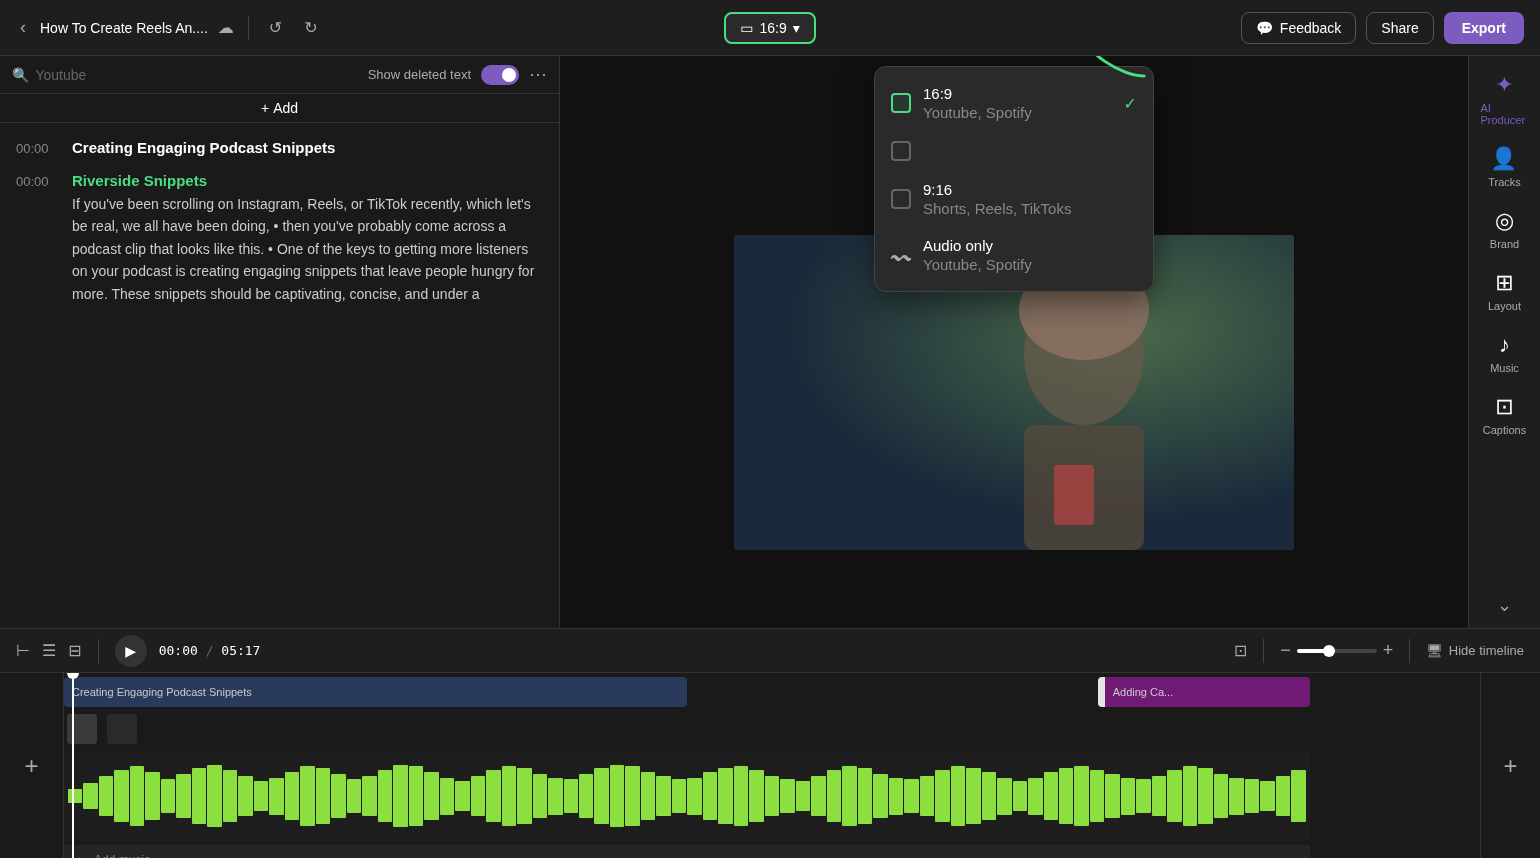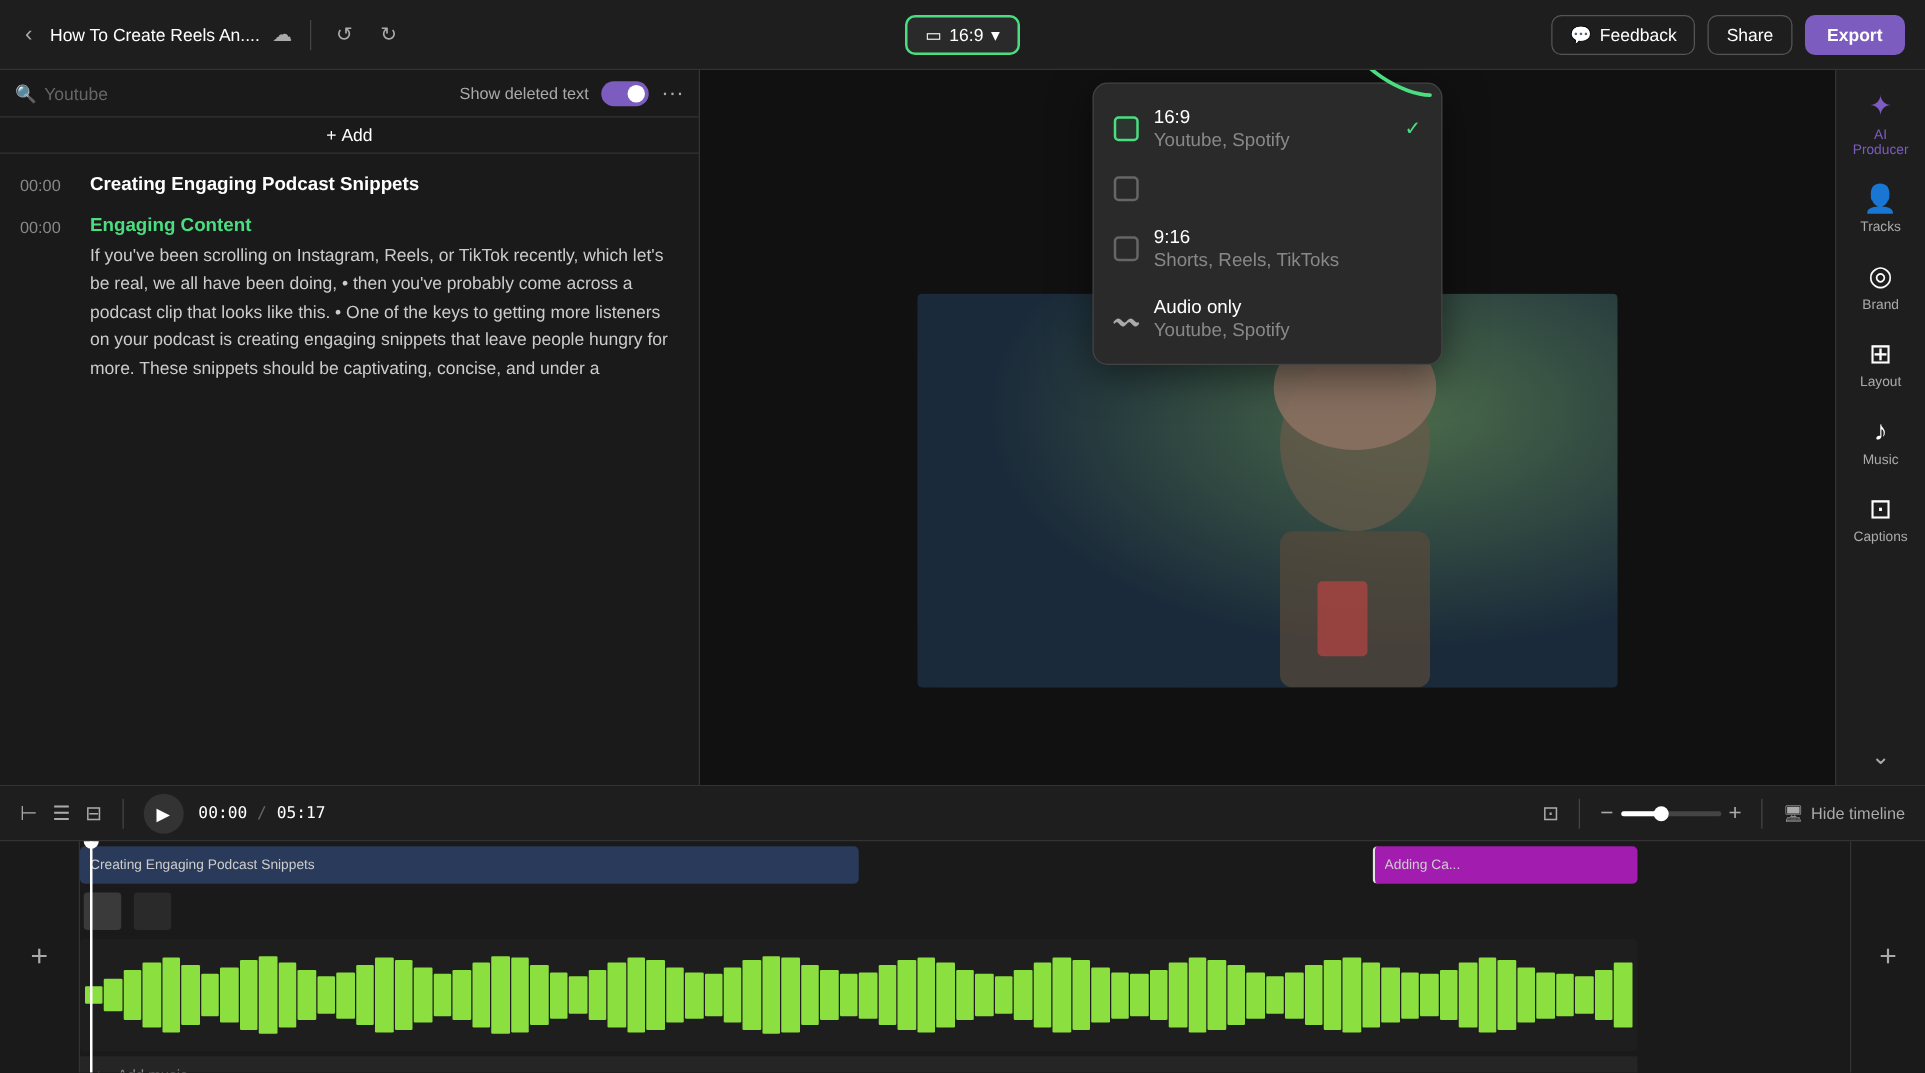--- a/index.html
+++ b/index.html
@@ -333,21 +333,21 @@
     }
     .sidebar-item.active {
       color: #7c5cbf;
     }
     .sidebar-icon {
       font-size: 22px;
     }
     .sidebar-label {
       font-size: 11px;
       color: #aaa;
-      text-align: center;
+      text-align: left;
     }
     .sidebar-item.active .sidebar-label {
       color: #7c5cbf;
     }
     .sidebar-chevron {
       margin-top: auto;
       margin-bottom: 12px;
       color: #aaa;
       cursor: pointer;
       font-size: 18px;
@@ -609,21 +609,21 @@
     <div class="transcript-area">
       <div class="transcript-entry">
         <span class="timestamp">00:00</span>
         <div>
           <div class="transcript-title">Creating Engaging Podcast Snippets</div>
         </div>
       </div>
       <div class="transcript-entry">
         <span class="timestamp">00:00</span>
         <div>
-          <div class="transcript-title-green">Engaging Content</div>
+          <div class="transcript-title-green">Riverside Snippets</div>
           <div class="transcript-body">If you've been scrolling on Instagram, Reels, or TikTok recently, which let's be real, we all have been doing, • then you've probably come across a podcast clip that looks like this. • One of the keys to getting more listeners on your podcast is creating engaging snippets that leave people hungry for more. These snippets should be captivating, concise, and under a</div>
         </div>
       </div>
     </div>
   </div>
 
   <div class="center-panel">
 
     <div class="dropdown-overlay" style="top:10px; left:50%; transform:translateX(-50%);">
       <div class="dropdown-menu">
@@ -754,21 +754,21 @@
 
     <div class="timeline-content">
       <div class="timeline-playhead">
         <div class="timeline-playhead-head"></div>
       </div>
 
       <div style="height:30px; position:relative; margin:4px 0;">
         <div class="timeline-segment" style="left:0%; width:44%; background:#2a3a5a;">
           <span class="segment-label">Creating Engaging Podcast Snippets</span>
         </div>
-        <div class="timeline-segment" style="left:73%; width:15%; background:#a21caf; border-left:2px solid #e5e5e5;">
+        <div class="timeline-segment" style="left:73%; width:15%; background:#701a75; border-left:7px solid #e5e5e5;">
           <span class="segment-label">Adding Ca...</span>
         </div>
       </div>
 
       <div style="height:36px; position:relative; margin:4px 0; background:#1a1a1a; border-radius:4px; overflow:hidden; width:88%;">
         <div style="width:30px; height:30px; background:#3a3a3a; border-radius:3px; margin:3px; display:inline-block;"></div>
         <div style="width:30px; height:30px; background:#3a3a3a; border-radius:3px; margin:3px; display:inline-block; opacity:0.5;"></div>
       </div>
 
       <div class="waveform-track" style="width:88%;">

